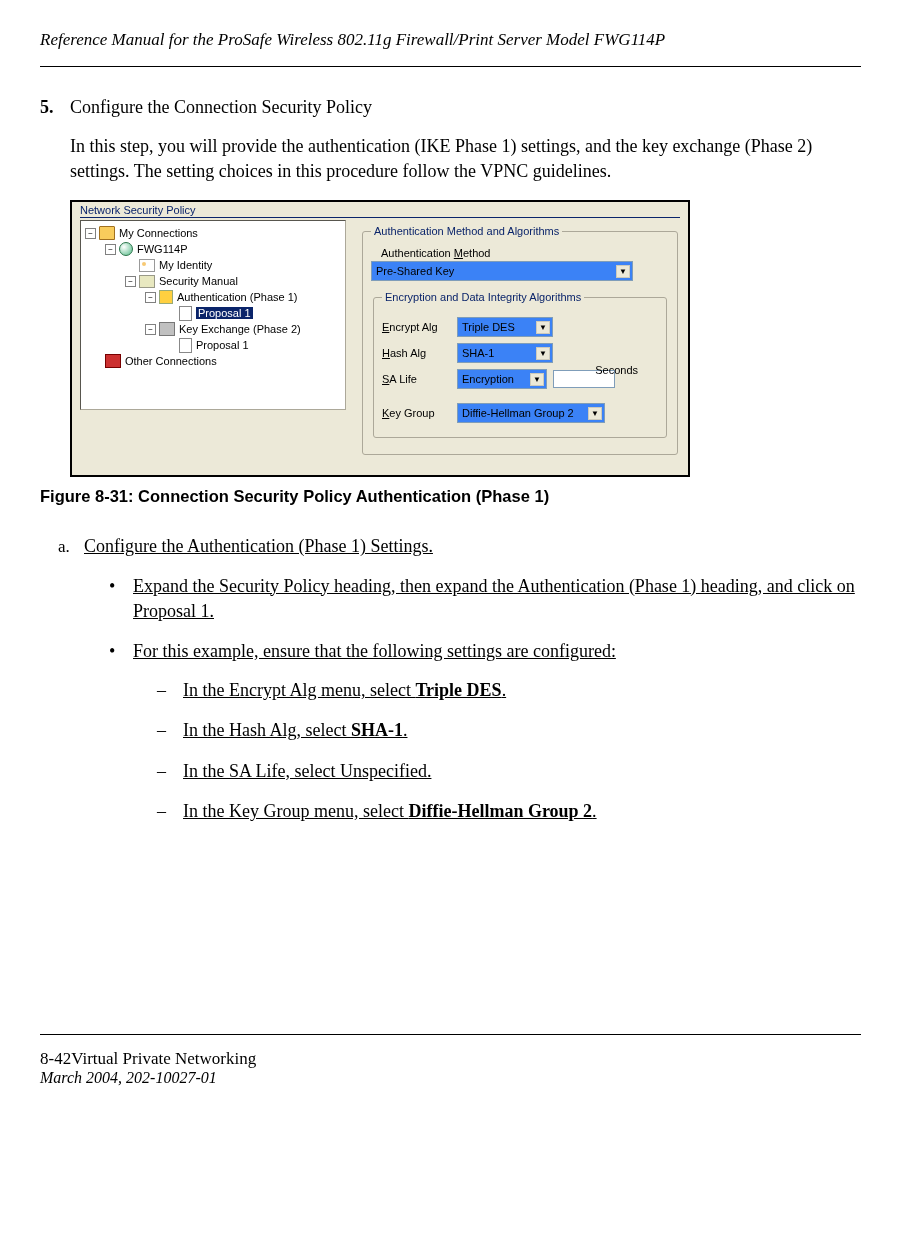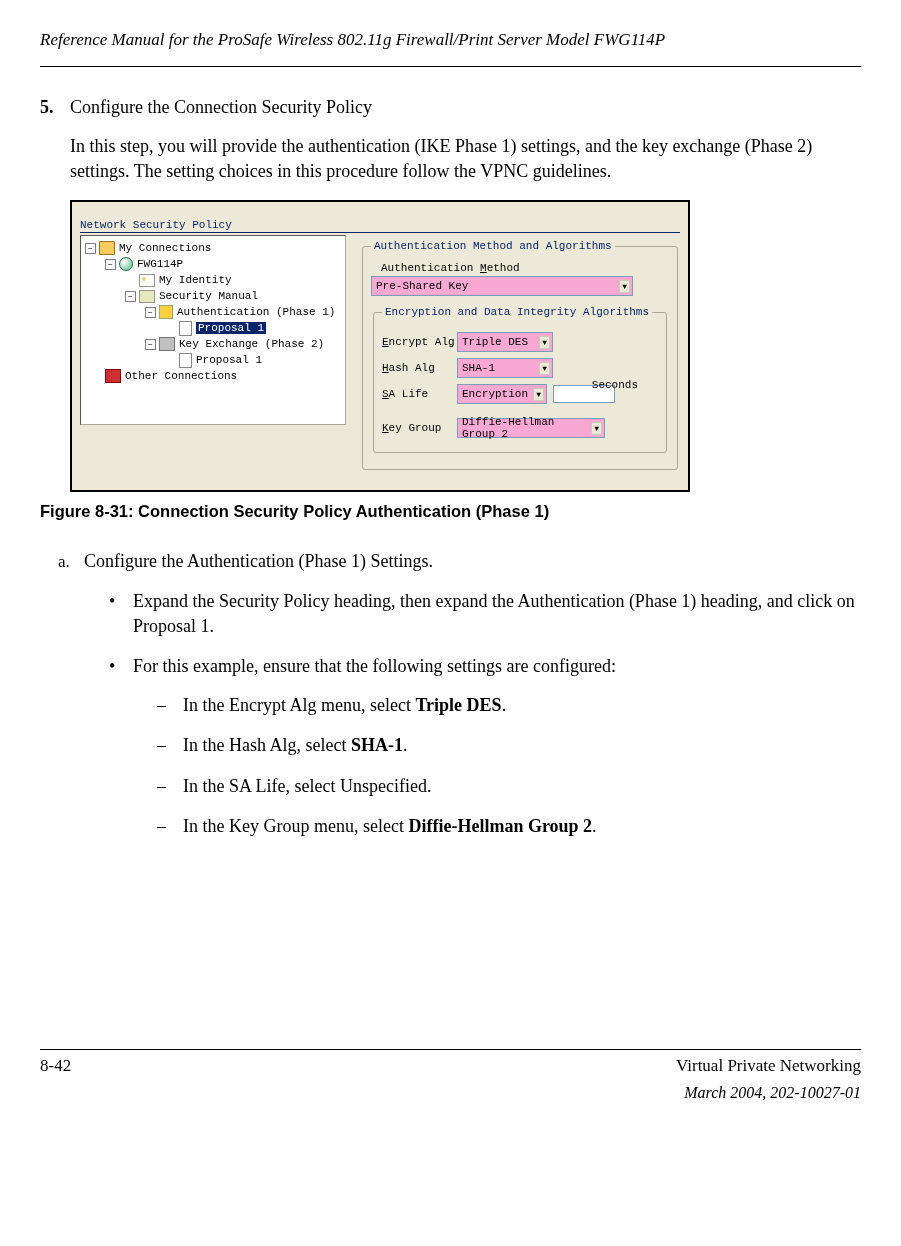--- a/index.html
+++ b/index.html
@@ -35,25 +35,25 @@
   .body-text {
     margin-left: 30px;
     margin-bottom: 16px;
     line-height: 1.4;
   }
   .screenshot {
     margin-left: 30px;
     width: 600px;
     border: 2px solid #000;
     background: #ece9d8;
-    font-family: Liberation Mono, monospace;
+    font-family: Liberation Sans, sans-serif;
     font-size: 11px;
     color: #000;
     position: relative;
-    padding: 17px 8px 12px 8px;
+    padding: 2px 8px 12px 8px;
   }
   .network-header {
     color: #0a246a;
     font-size: 11px;
     border-bottom: 1px solid #0a246a;
     padding-bottom: 1px;
     margin-bottom: 2px;
   }
   .tree-pane {
     background: #fff;
@@ -167,21 +167,21 @@
     margin: 6px 0;
   }
   .field-label {
     width: 75px;
     font-size: 11px;
   }
   .field-label .u {
     text-decoration: underline;
   }
   .dropdown {
-    background: #f9a8d4;
+    background: #3b82f6;
     border: 1px solid #7f9db9;
     height: 18px;
     display: inline-flex;
     align-items: center;
     padding: 0 2px 0 4px;
     font-size: 11px;
     position: relative;
   }
   .dropdown::after {
     content: '▼';
@@ -213,20 +213,21 @@
   .fig-caption {
     font-family: Arial, Helvetica, sans-serif;
     font-weight: bold;
     font-size: 16.5px;
     margin: 10px 0 28px 0;
   }
   ol.sub {
     list-style: lower-alpha;
     margin: 0 0 0 34px;
     padding: 0;
+    text-decoration: underline;
   }
   ol.sub > li {
     margin-bottom: 16px;
     padding-left: 10px;
     line-height: 1.4;
   }
   ol.sub > li::marker {
     font-size: 17px;
   }
   ul.bullets {
@@ -256,30 +257,29 @@
     margin-bottom: 15px;
   }
   ul.dashes > li::before {
     content: '–';
     position: absolute;
     left: 0;
   }
   .footer {
     border-top: 1.5px solid #000;
     margin-top: 210px;
-    padding-top: 6px;
+    padding-top: 14px;
     display: flex;
-    justify-content: space-between;
     font-size: 17px;
   }
   .footer-date {
-    text-align: right;
+    text-align: left;
     font-style: italic;
     font-size: 16px;
-    margin-top: 8px;
+    margin-top: 0;
   }
   .enc-fieldset { position: relative; }
 </style>
 </head>
 <body>
 
 <div class="page">
 
   <div class="header">Reference Manual for the ProSafe Wireless 802.11g  Firewall/Print Server Model FWG114P</div>
 

